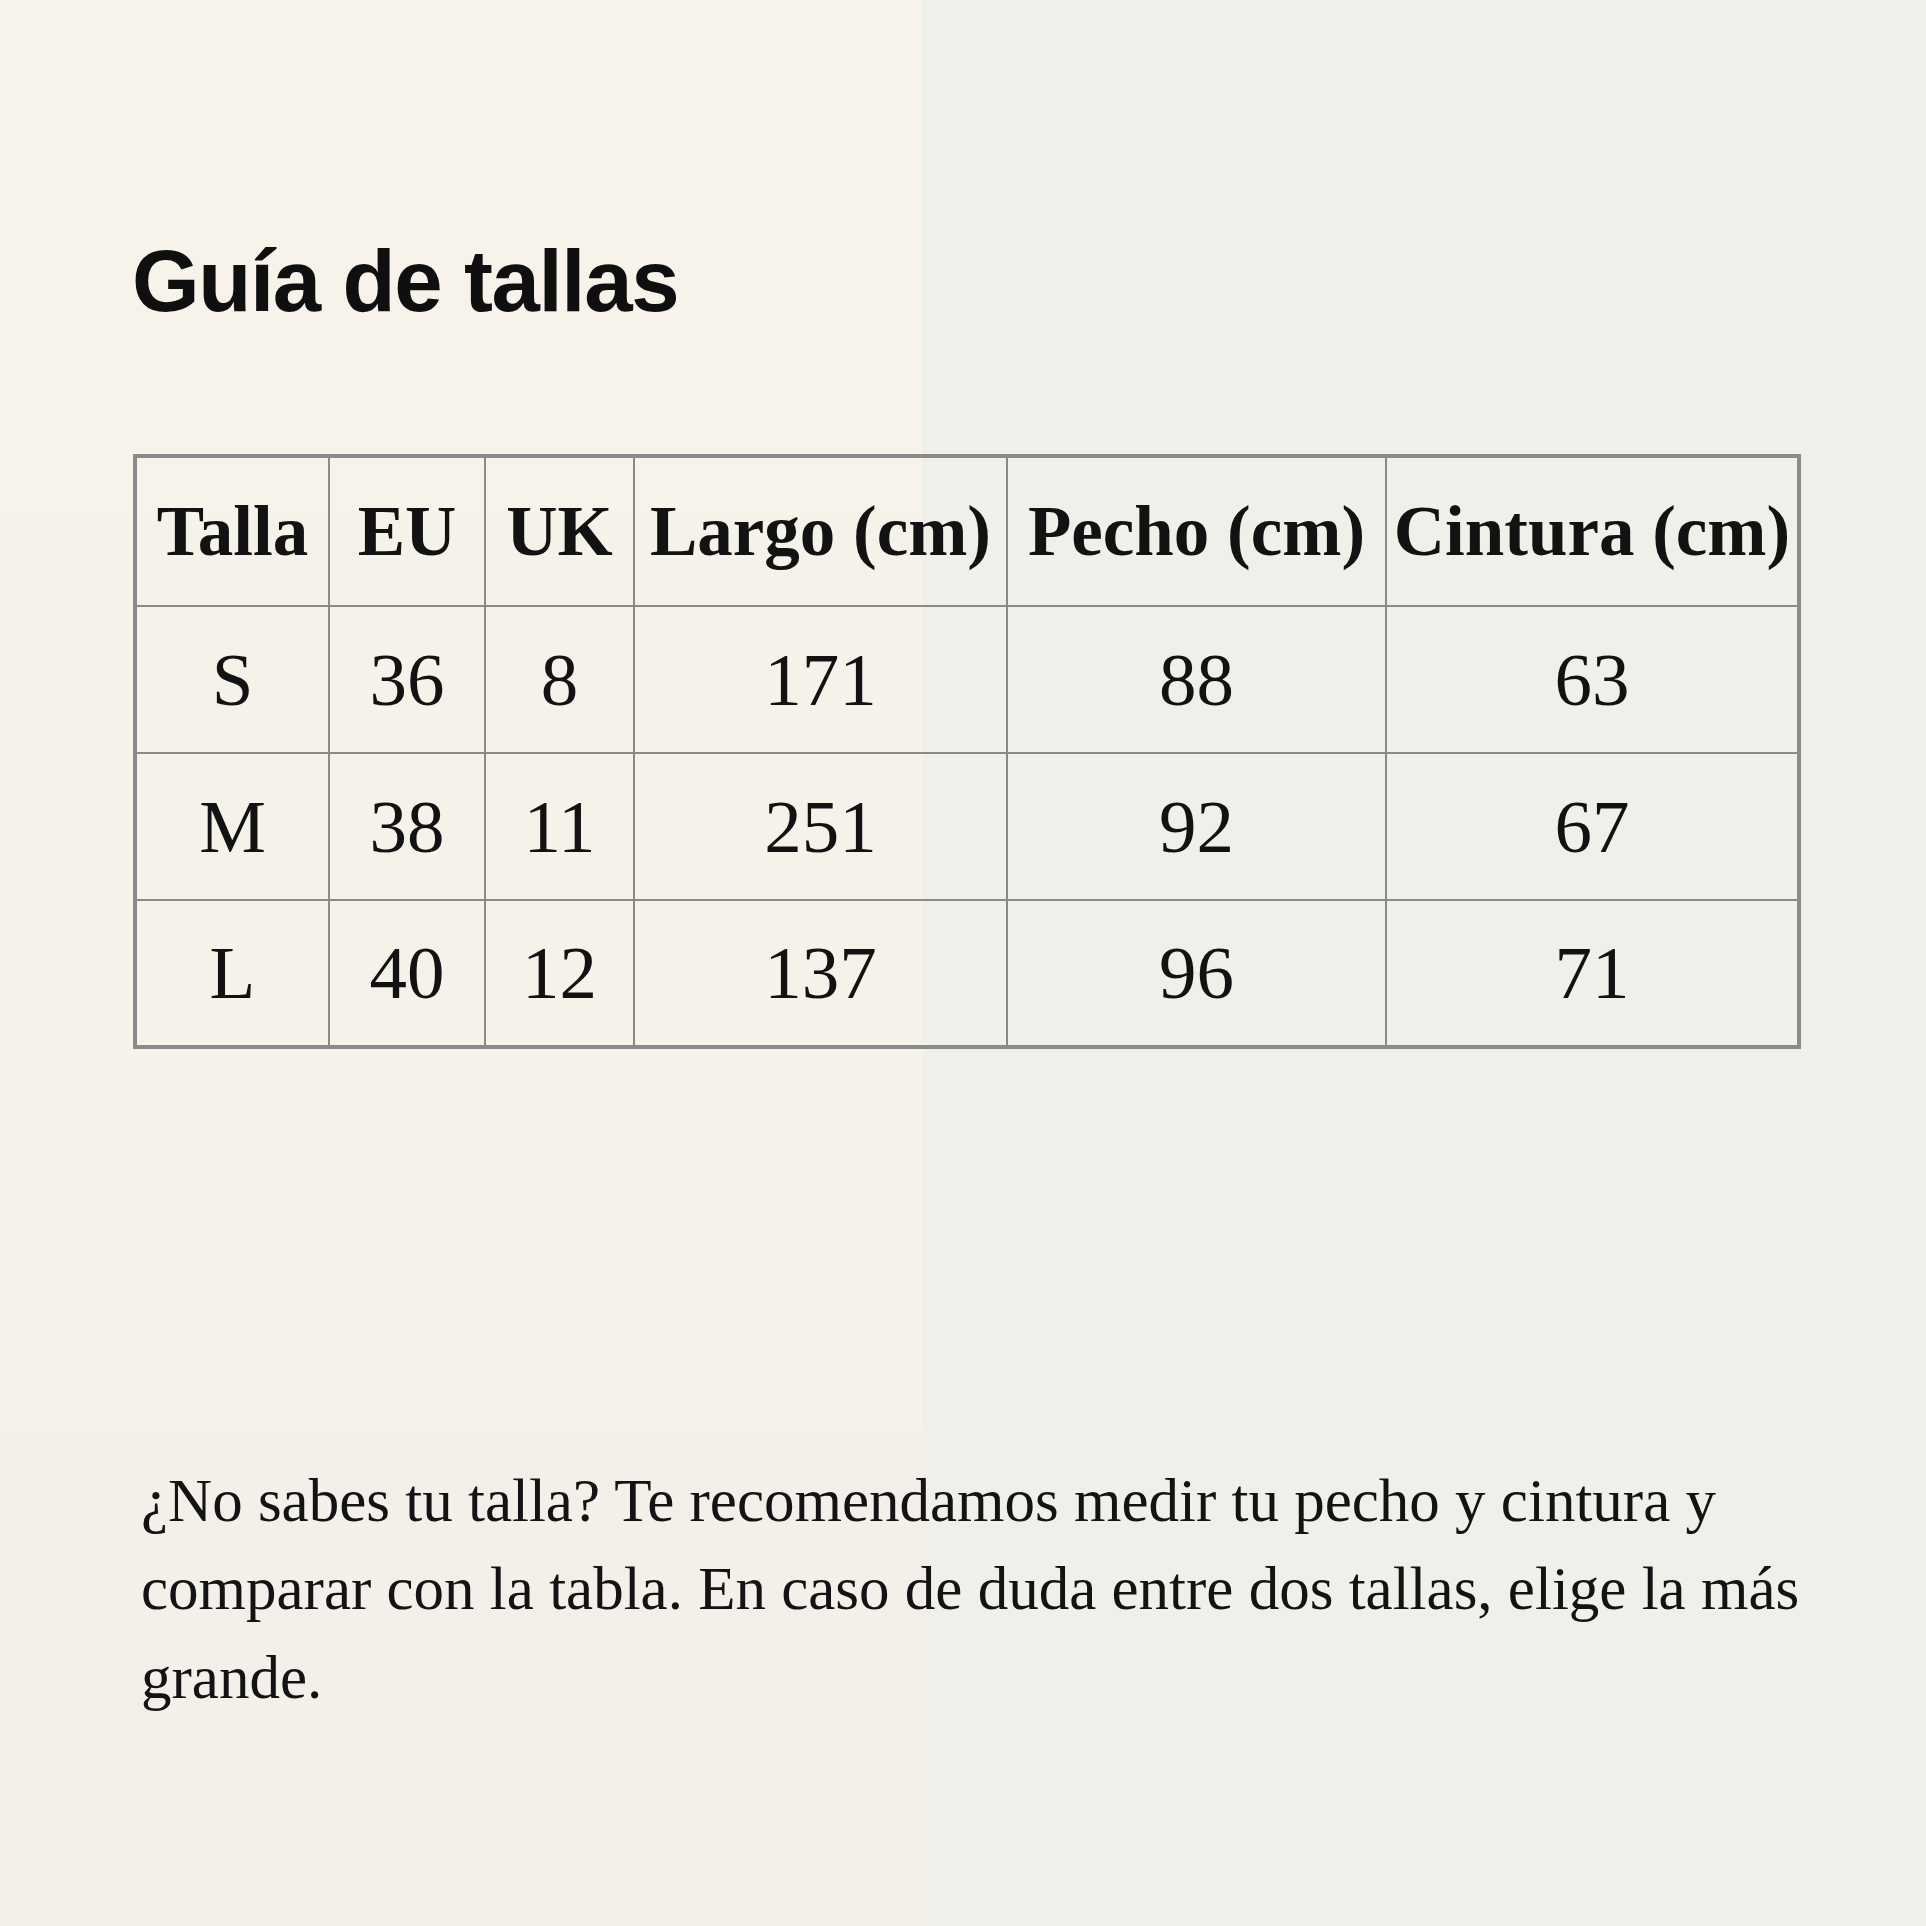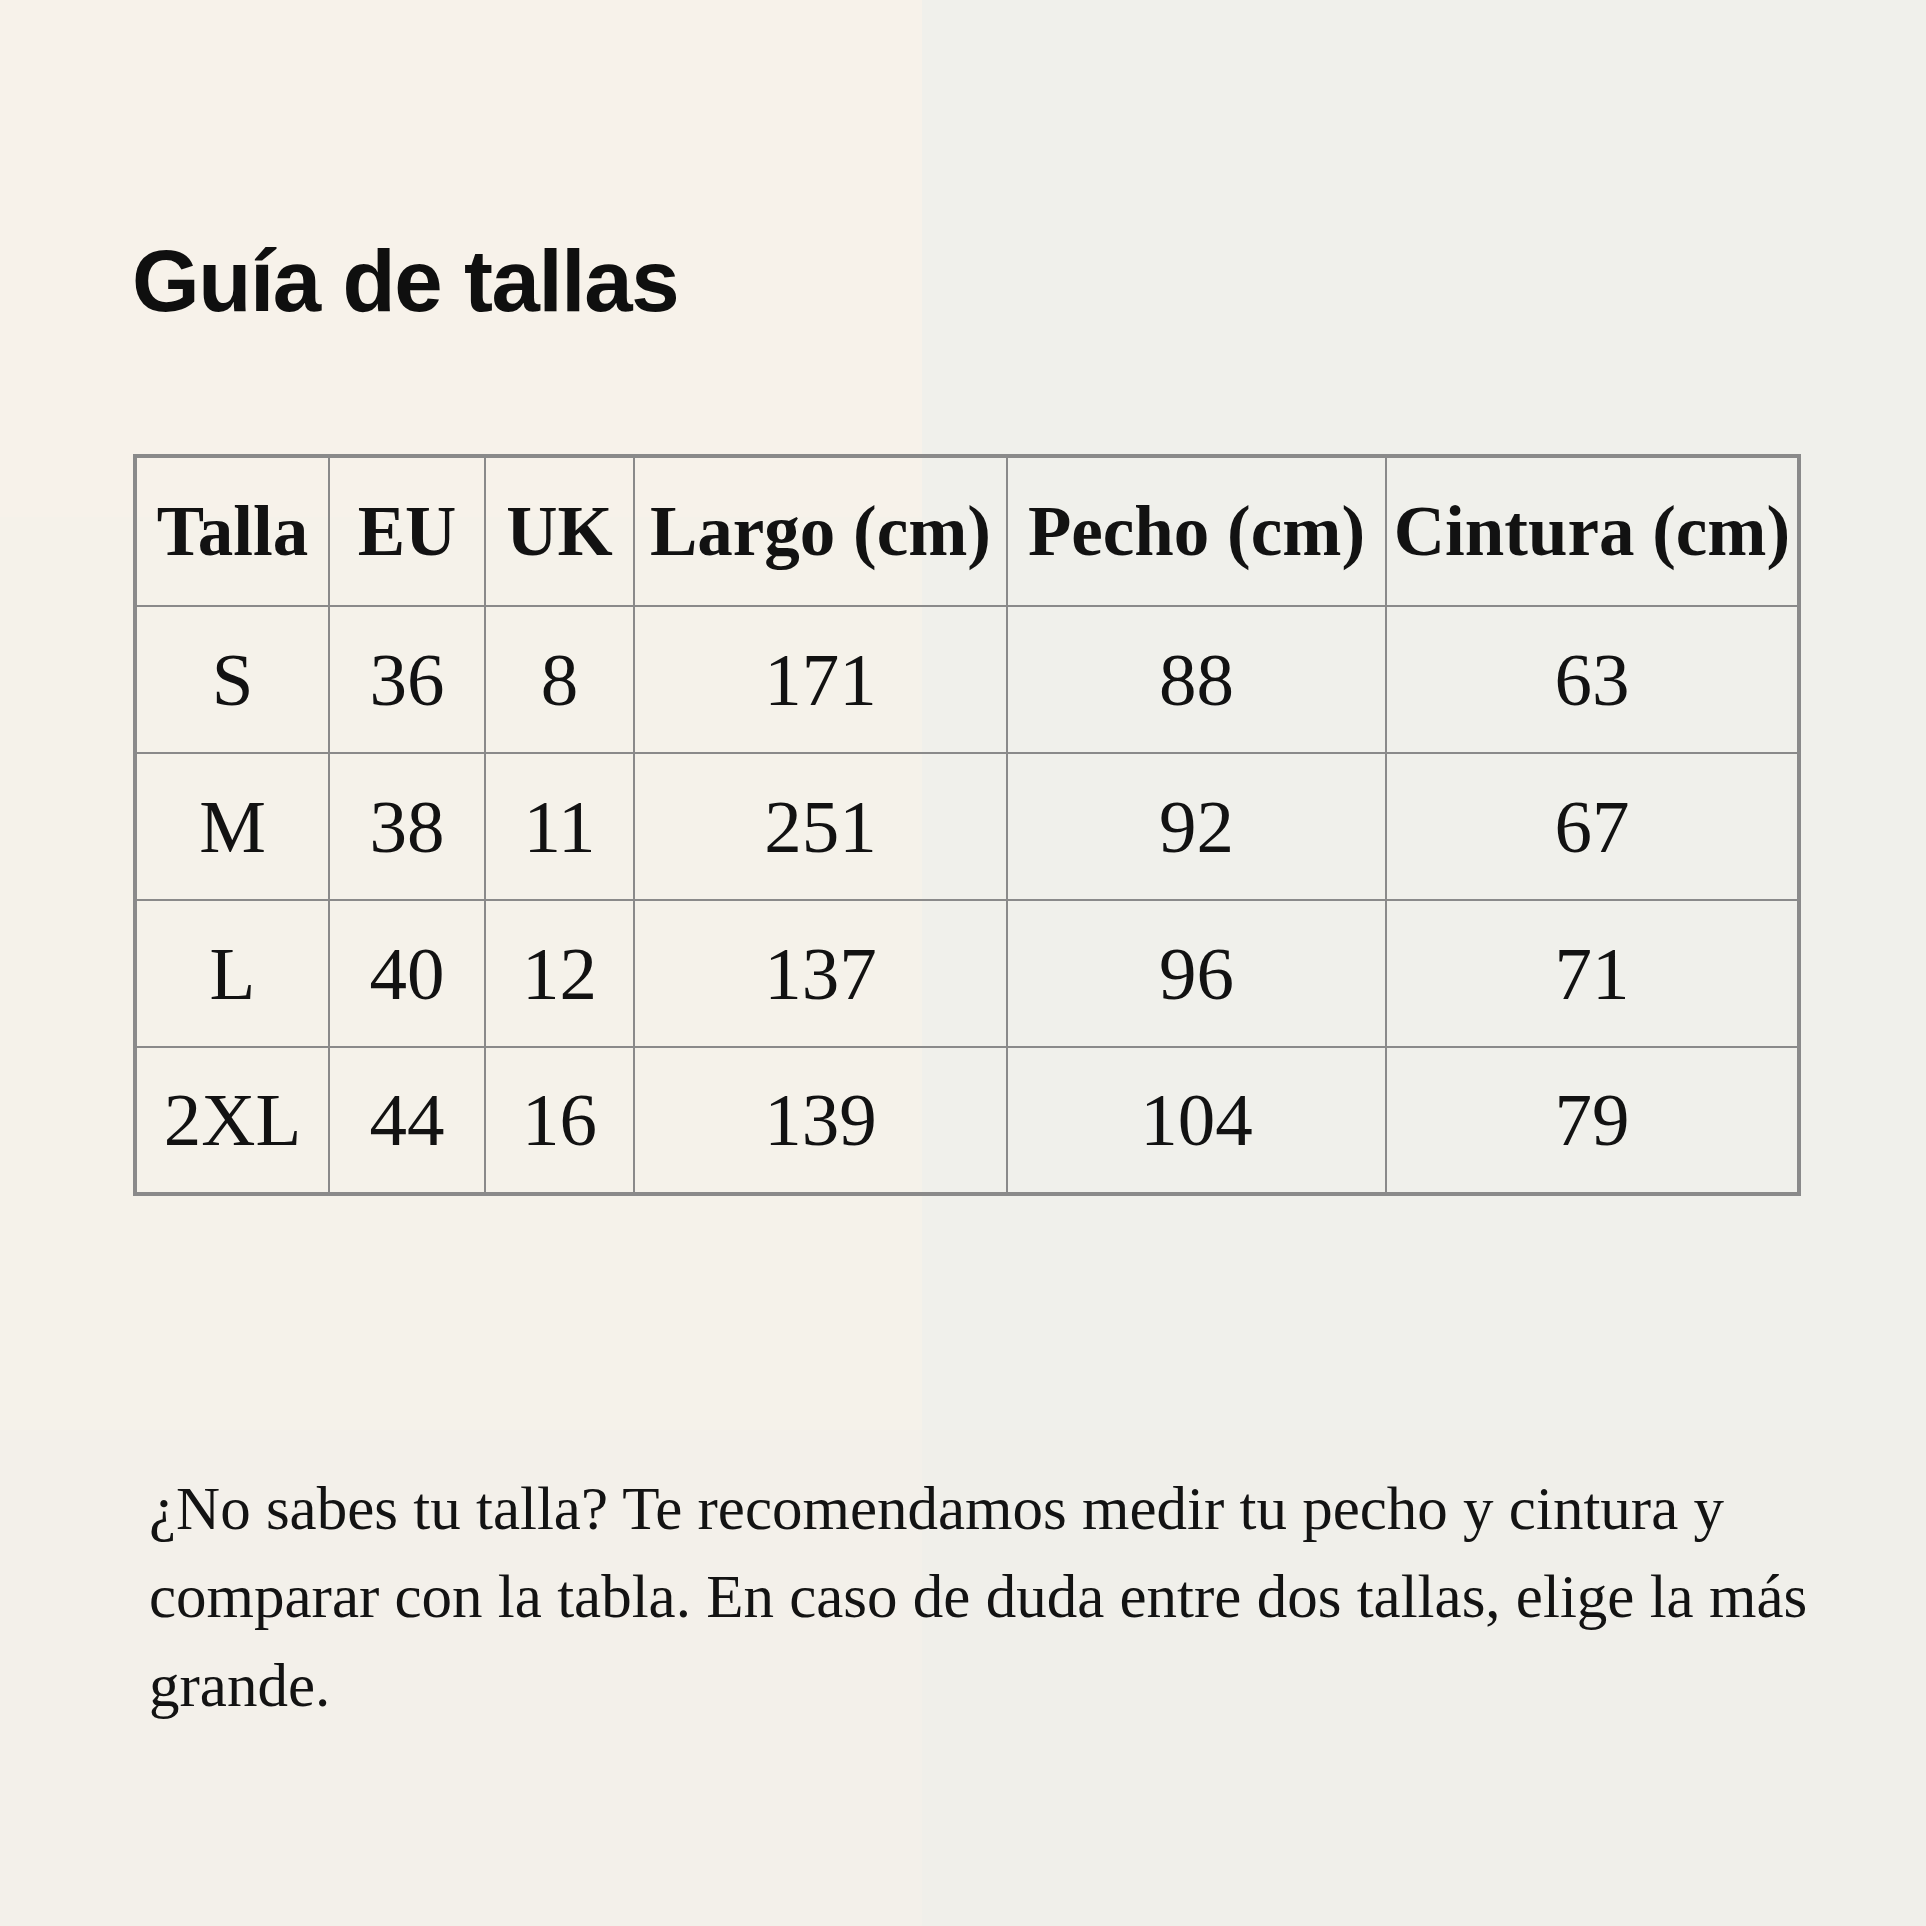--- a/index.html
+++ b/index.html
@@ -61,21 +61,21 @@
     font-size: 75px;
     font-weight: normal;
     color: #121212;
   }
 
   .sizing-note {
     position: absolute;
     left: 133px;
     top: 1449px;
     width: 1693px;
-    margin: 16px;
+    margin: 8px;
     font-size: 61px;
     line-height: 1.45;
     color: #131313;
   }
 </style>
 </head>
 <body>
 
 <div class="bg-patch bg-topleft"></div>
 <div class="bg-patch bg-right"></div>
@@ -120,25 +120,17 @@
       <td>67</td>
     </tr>
     <tr>
       <td>L</td>
       <td>40</td>
       <td>12</td>
       <td>137</td>
       <td>96</td>
       <td>71</td>
     </tr>
-    <tr>
-      <td>2XL</td>
-      <td>44</td>
-      <td>16</td>
-      <td>139</td>
-      <td>104</td>
-      <td>79</td>
-    </tr>
   </tbody>
 </table>
 
 <p class="sizing-note">¿No sabes tu talla? Te recomendamos medir tu pecho y cintura y comparar con la tabla. En caso de duda entre dos tallas, elige la más grande.</p>
 
 
 </body></html>

